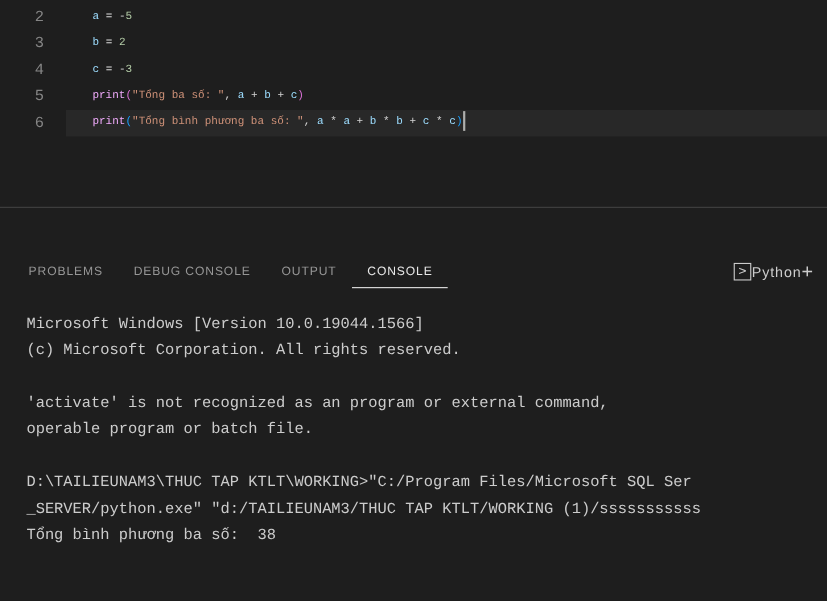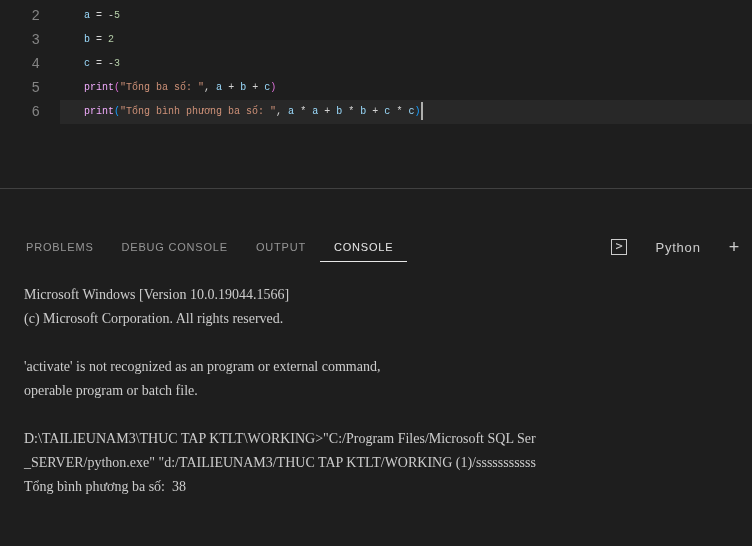--- a/index.html
+++ b/index.html
@@ -80,21 +80,21 @@
       font-family: -apple-system, BlinkMacSystemFont, 'Segoe UI', sans-serif;
     }
     .panel-tab.active {
       color: #e7e7e7;
       border-bottom: 1px solid #e7e7e7;
     }
     .panel-right {
       margin-left: auto;
       display: flex;
       align-items: center;
-      gap: 28px;
+      gap: 0;
       color: #cccccc;
       font-family: -apple-system, BlinkMacSystemFont, 'Segoe UI', sans-serif;
       font-size: 13px;
     }
     .launch-icon {
       width: 16px;
       height: 16px;
       border: 1px solid #cccccc;
       position: relative;
       display: inline-block;
@@ -116,21 +116,20 @@
     .terminal-area {
       flex: 1;
       padding: 18px 24px;
       overflow: hidden;
     }
     .term-line {
       line-height: 24px;
       white-space: pre;
       color: #cccccc;
       font-size: 14px;
-      font-family: Liberation Serif, serif;
     }
     .term-spacer {
       height: 24px;
     }
   </style>
 </head>
 <body>
 
 <div class="editor-area" id="editor-lines">
     <div class="code-line">

